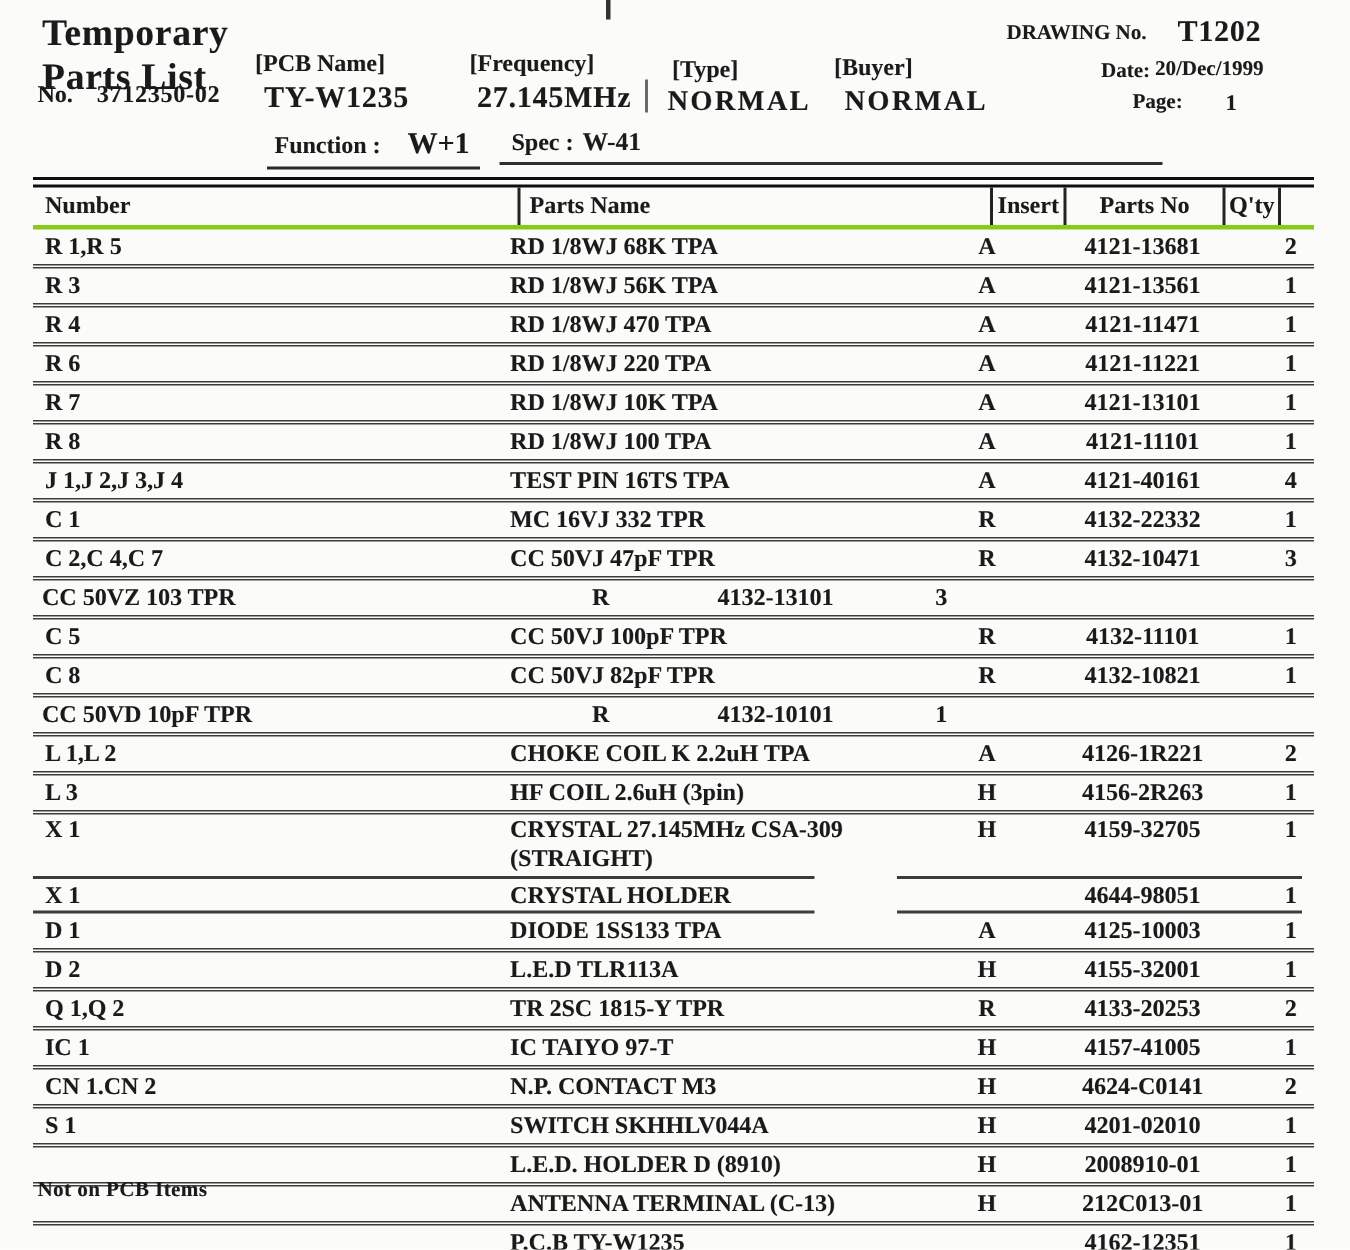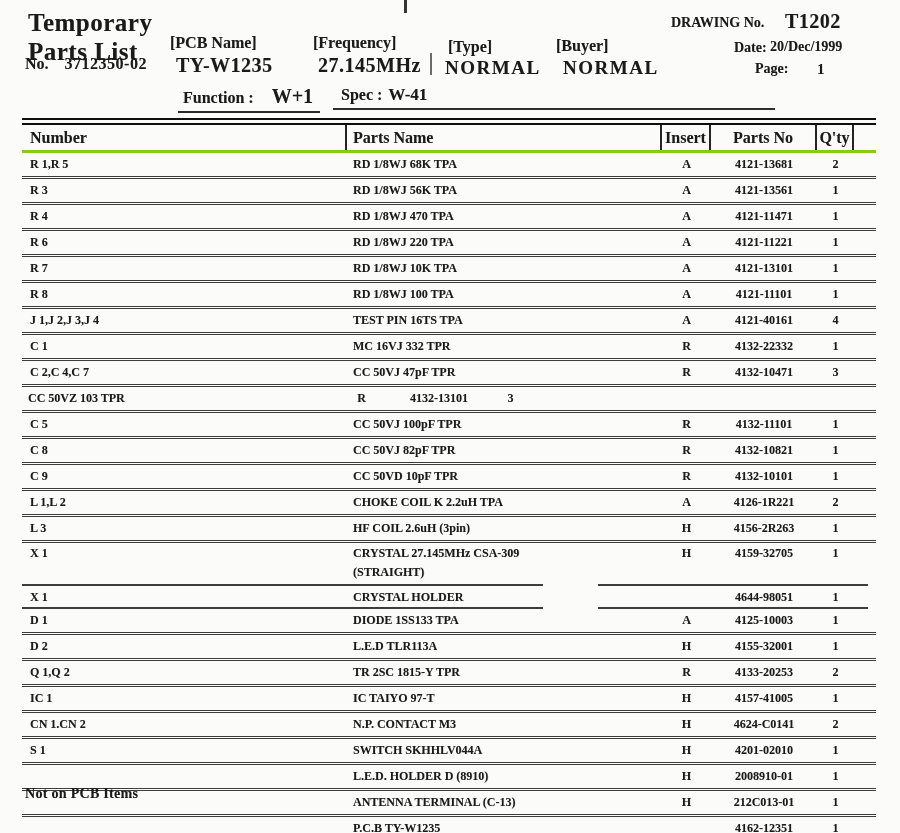--- a/index.html
+++ b/index.html
@@ -44,21 +44,21 @@
   .spec-block .v { font-size:17px; margin-left:6px; }
 
   
   .ptable { left:22px; top:118px; width:854px; }
   .thead {
     display:flex; align-items:center; height:25px;
     border-top:7px double #0f0f0f; border-bottom:3px solid #84cc16;
     font-size:16px;
   }
   .thead .cell { border-right:2px solid #242424; height:100%; display:flex; align-items:center; }
-  .trow { display:flex; align-items:center; height:23px; font-size:12px; }
+  .trow { display:flex; align-items:center; height:23px; font-size:16px;gap:39px; }
   .trow.tall { height:42px; align-items:flex-start; line-height:19px; padding-top:1px; }
   .cell { box-sizing:border-box; overflow:hidden; white-space:pre-line; }
   .c-number  { width:325px; padding-left:8px; }
   .c-parts   { width:315px; padding-left:6px; }
   .c-insert  { width:49px;  text-align:center; justify-content:center; }
   .c-partsno { width:106px; text-align:center; justify-content:center; }
   .c-qty     { width:37px;  text-align:center; justify-content:center; }
   .thead .c-partsno { text-align:center; }
   .sep-full  { border-bottom:3px double #3c3c3c; }
   .sep-none  { border-bottom:none; }
@@ -208,21 +208,20 @@
       <div class="cell c-qty">1</div>
     </div>
         <div class="trow sep-full">
       <div class="cell c-number">C 8</div>
       <div class="cell c-parts">CC 50VJ 82pF TPR</div>
       <div class="cell c-insert">R</div>
       <div class="cell c-partsno">4132-10821</div>
       <div class="cell c-qty">1</div>
     </div>
         <div class="trow sep-full">
-      <div class="cell c-number">C 9</div>
       <div class="cell c-parts">CC 50VD 10pF TPR</div>
       <div class="cell c-insert">R</div>
       <div class="cell c-partsno">4132-10101</div>
       <div class="cell c-qty">1</div>
     </div>
         <div class="trow sep-full">
       <div class="cell c-number">L 1,L 2</div>
       <div class="cell c-parts">CHOKE COIL K 2.2uH TPA</div>
       <div class="cell c-insert">A</div>
       <div class="cell c-partsno">4126-1R221</div>

